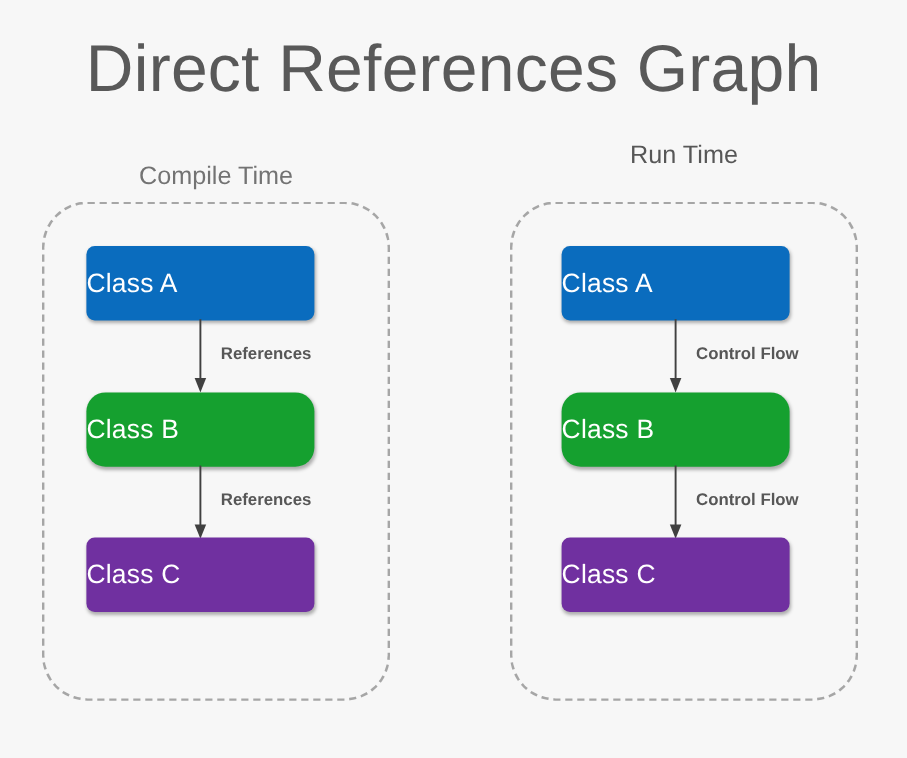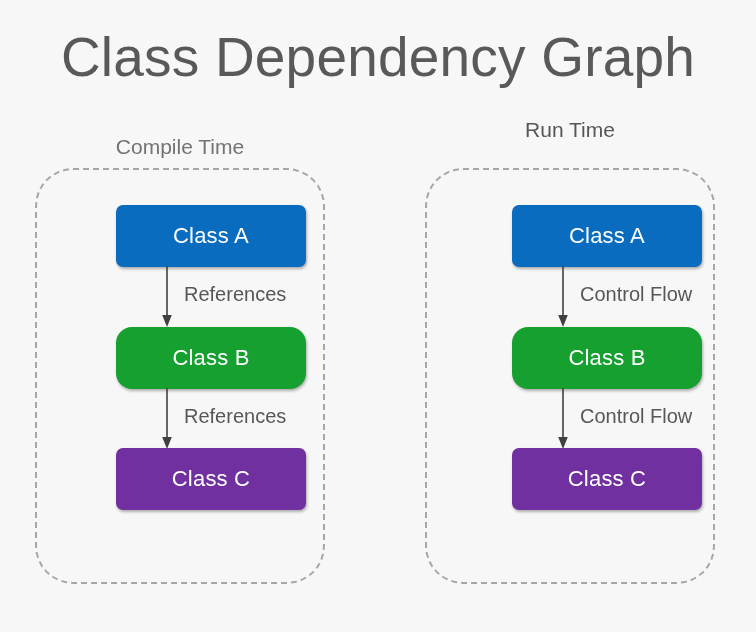--- a/index.html
+++ b/index.html
@@ -61,28 +61,27 @@
   #group-compile { left: 35px;  top: 168px; width: 290px; height: 416px; }
   #group-run     { left: 425px; top: 168px; width: 290px; height: 416px; }
 
   
   .class-box {
     position: absolute;
     box-sizing: border-box;
     border-radius: 7px;
     display: flex;
     align-items: center;
-    justify-content: center;
+    justify-content: flex-start;
     color: #ffffff;
     font-size: 22px;
     font-weight: 400;
     letter-spacing: 0.2px;
     box-shadow: 1px 2px 3px rgba(0,0,0,0.30);
     white-space: nowrap;
-    margin-left: 44px;
   }
   .box-a { background: #0a6cbe; }
   .box-b { background: #15a02f; border-radius: 16px; }
   .box-c { background: #7030a0; }
 
   
   #box-l-a { left: 72px; top: 205px; width: 190px; height: 62px; }
   #box-l-b { left: 72px; top: 327px; width: 190px; height: 62px; }
   #box-l-c { left: 72px; top: 448px; width: 190px; height: 62px; }
   
@@ -98,37 +97,37 @@
     overflow: visible;
   }
   #arrow-l-1 { left: 159px; top: 266px; }
   #arrow-l-2 { left: 159px; top: 388px; }
   #arrow-r-1 { left: 555px; top: 266px; }
   #arrow-r-2 { left: 555px; top: 388px; }
 
   
   .edge-label {
     position: absolute;
-    font-size: 20px;
-    font-weight: 400;
+    font-size: 14px;
+    font-weight: 700;
     color: #575757;
     line-height: 22px;
     white-space: nowrap;
   }
   #edge-l-1 { left: 184px; top: 283px; }
   #edge-l-2 { left: 184px; top: 405px; }
   #edge-r-1 { left: 580px; top: 283px; }
   #edge-r-2 { left: 580px; top: 405px; }
 </style>
 </head>
 <body style="background: rgb(247, 247, 247);">
 
 <div id="page-root">
 
-  <div class="page-title" style="color: rgb(89, 89, 89);">Class Dependency Graph</div>
+  <div class="page-title" style="color: rgb(89, 89, 89);">Direct References Graph</div>
 
   <div class="group-label" id="label-compile" style="color: #737373;">Compile Time</div>
 
   <div class="dashed-group" id="group-compile" style="border-color: rgb(166, 166, 166);"></div>
 
   <div class="class-box box-a" id="box-l-a" style="background: rgb(10, 108, 190);">
     <span>Class A</span>
   </div>
 
   <svg class="arrow" id="arrow-l-1" viewBox="0 0 16 62">

